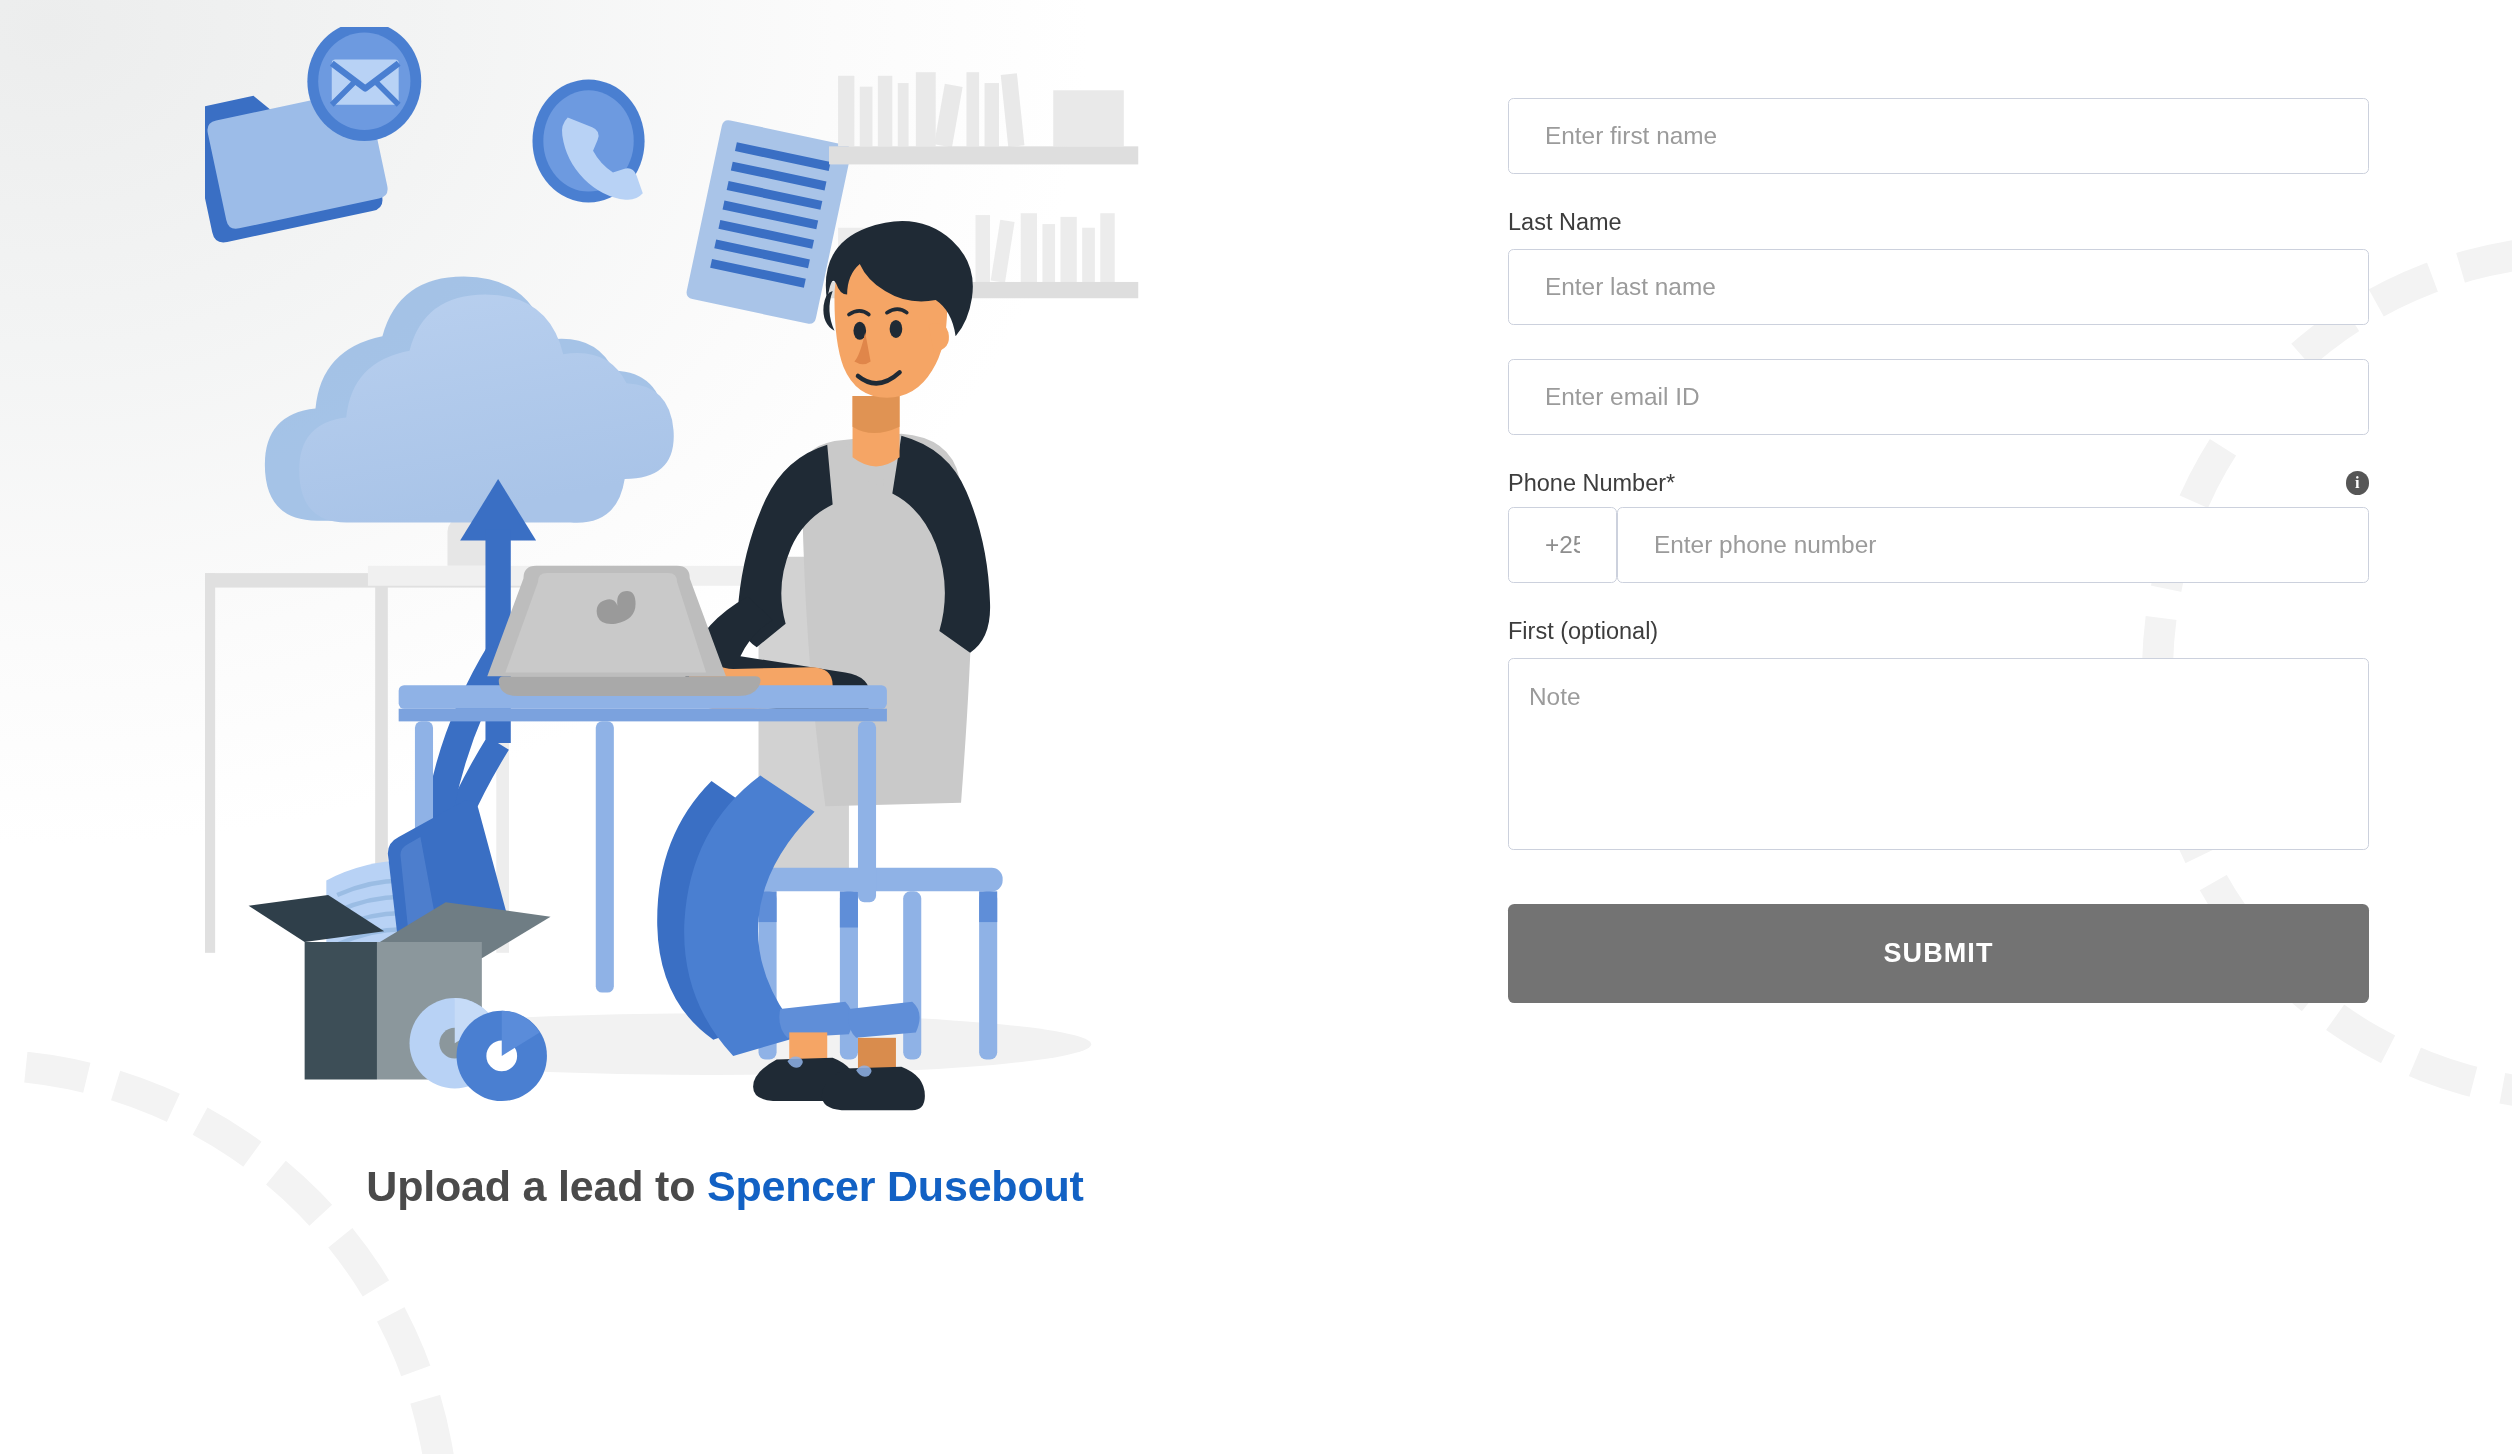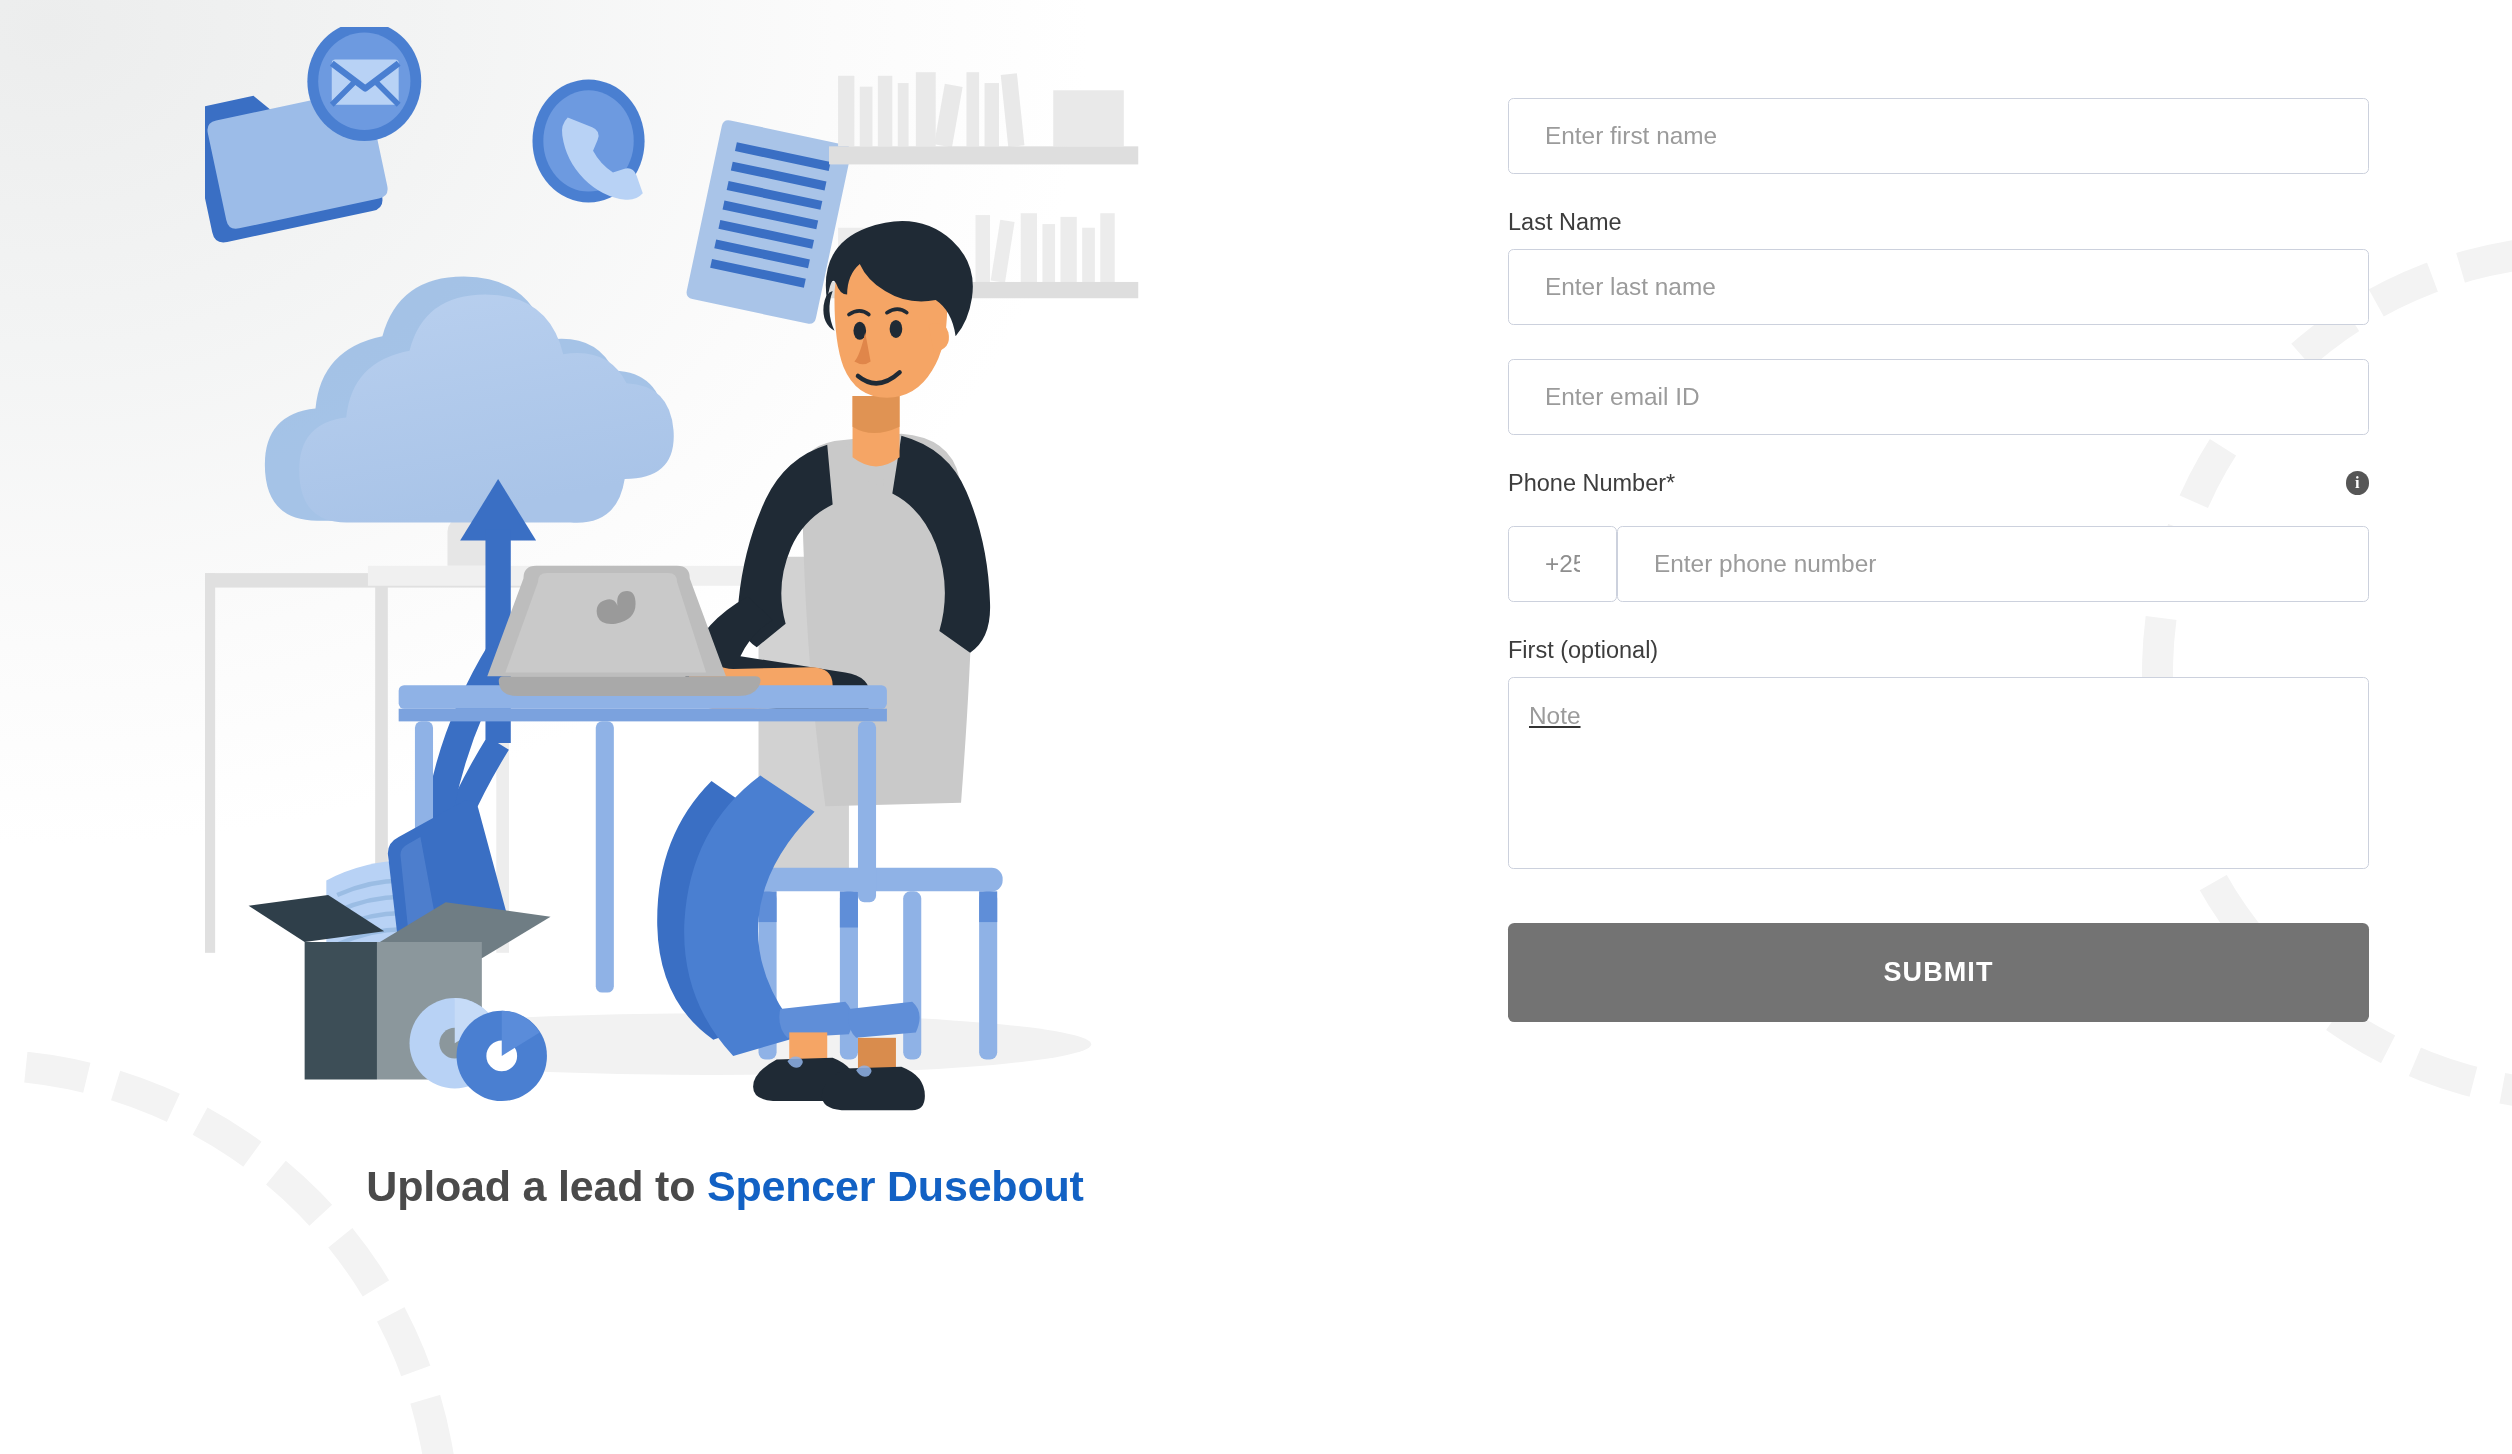--- a/index.html
+++ b/index.html
@@ -114,21 +114,21 @@
     color: #3d3d3d;
     line-height: 1.2;
     margin-bottom: 12.7px;
     display: block;
     font-weight: 400;
   }
   .label-row {
     display: flex;
     align-items: center;
     justify-content: space-between;
-    margin-bottom: 29px;
+    margin-bottom: 10px;
   }
   .label-row .field-label { margin-bottom: 0; }
 
   .txt-input {
     width: 100%;
     box-sizing: border-box;
     height: 76px;
     border: 1.4px solid #ccd1dd;
     border-radius: 5.4px;
     background: #ffffff;
@@ -158,21 +158,20 @@
     border: 1.4px solid #ccd1dd;
     border-radius: 5.4px;
     background: #ffffff;
     font-size: 24.4px;
     font-family: "Liberation Sans", sans-serif;
     color: #333;
     padding: 22px 20px;
     resize: none;
     outline: none;
     line-height: 1.3;
-    text-decoration: underline;
   }
   .note-area::placeholder { color: #9b9b9b; }
 
   .info-icon {
     width: 23.5px;
     height: 23.5px;
     border-radius: 50%;
     background: #565656;
     color: #ffffff;
     font-size: 16.3px;

